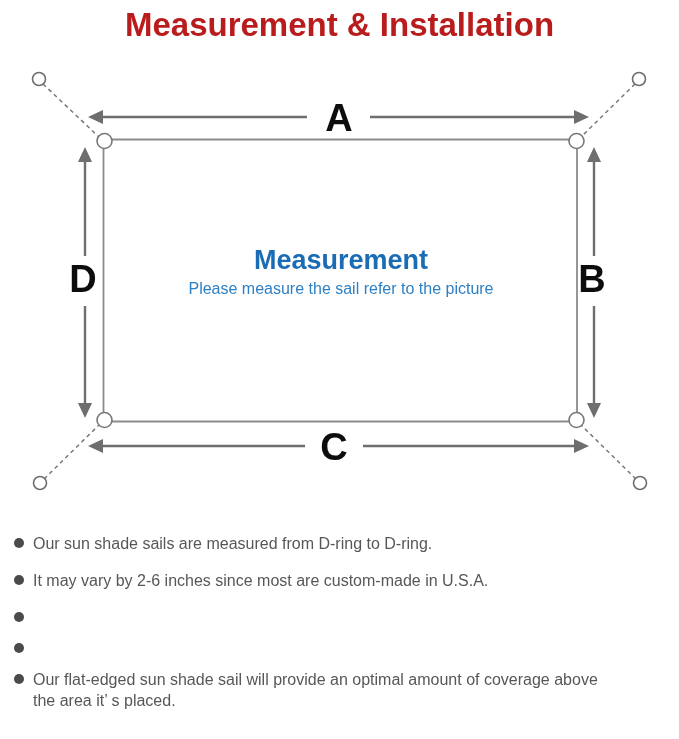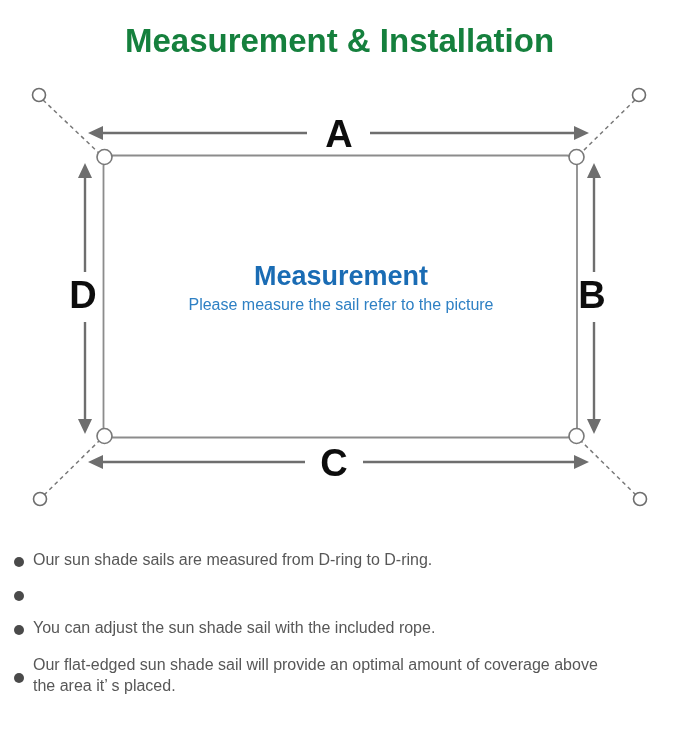--- a/index.html
+++ b/index.html
@@ -5,27 +5,27 @@
   html, body { margin: 0; padding: 0; }
   body {
     width: 679px;
     height: 739px;
     background: #ffffff;
     overflow: hidden;
     font-family: "Liberation Sans", sans-serif;
   }
   .page-title {
     margin: 0;
-    padding-top: 21px;
+    padding-top: 5px;
     height: 45px;
     line-height: 40px;
     text-align: center;
     font-size: 33px;
     font-weight: 700;
-    color: #15803d;
+    color: #b91c1c;
   }
   svg.diagram { display: block; margin-top: 10px; }
   .sail-outline { fill: #ffffff; stroke: #8c8c8c; stroke-width: 1.8; }
   .dashed-line { stroke: #787878; stroke-width: 1.5; stroke-dasharray: 4 3.5; }
   .d-ring { fill: #ffffff; stroke: #787878; stroke-width: 1.6; }
   .anchor-ring { fill: #ffffff; stroke: #6e6e6e; stroke-width: 1.6; }
   .arrow-line { stroke: #6e6e6e; stroke-width: 2.4; }
   .arrow-head { fill: #6e6e6e; }
   .side-label {
     font-size: 38px;
@@ -45,21 +45,21 @@
     font-size: 16px;
     fill: #2e80c4;
     text-anchor: middle;
     font-family: "Liberation Sans", sans-serif;
   }
   .notes {
     margin: 23px 6px 0 14px;
   }
   .note {
     display: flex;
-    align-items: center;
+    align-items: flex-start;
     margin-bottom: 16px;
     color: #575757;
     font-size: 16px;
     line-height: 21px;
   }
   .note .dot {
     flex: none;
     width: 10px;
     height: 10px;
     border-radius: 50%;
@@ -123,24 +123,27 @@
     <text class="center-subtitle" x="341" y="234">Please measure the sail refer to the picture</text>
   </svg>
 
   <div class="notes">
     <div class="note">
       <span class="dot"></span>
       <span class="note-text">Our sun shade sails are measured from D-ring to D-ring.</span>
     </div>
     <div class="note">
       <span class="dot"></span>
+      <span class="note-text">It may vary by 2-6 inches since most are custom-made in U.S.A.</span>
     </div>
     <div class="note">
       <span class="dot"></span>
-      <span class="note-text">You can adjust the sun shade sail with the included rope.</span>
+    </div>
+    <div class="note">
+      <span class="dot"></span>
     </div>
     <div class="note">
       <span class="dot"></span>
       <span class="note-text">Our flat-edged sun shade sail will provide an optimal amount of coverage above
 the area it’ s placed.</span>
     </div>
   </div>
 
 </div>
 

